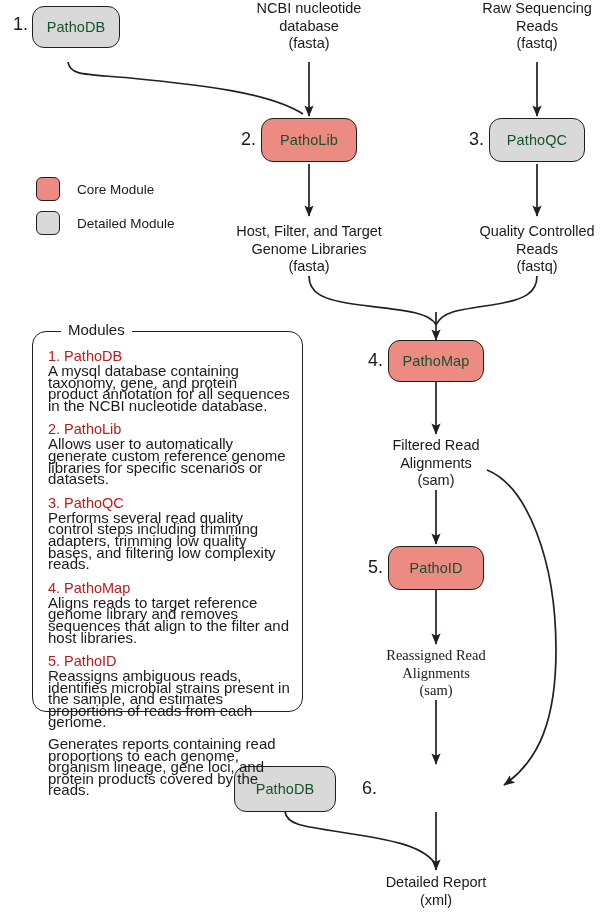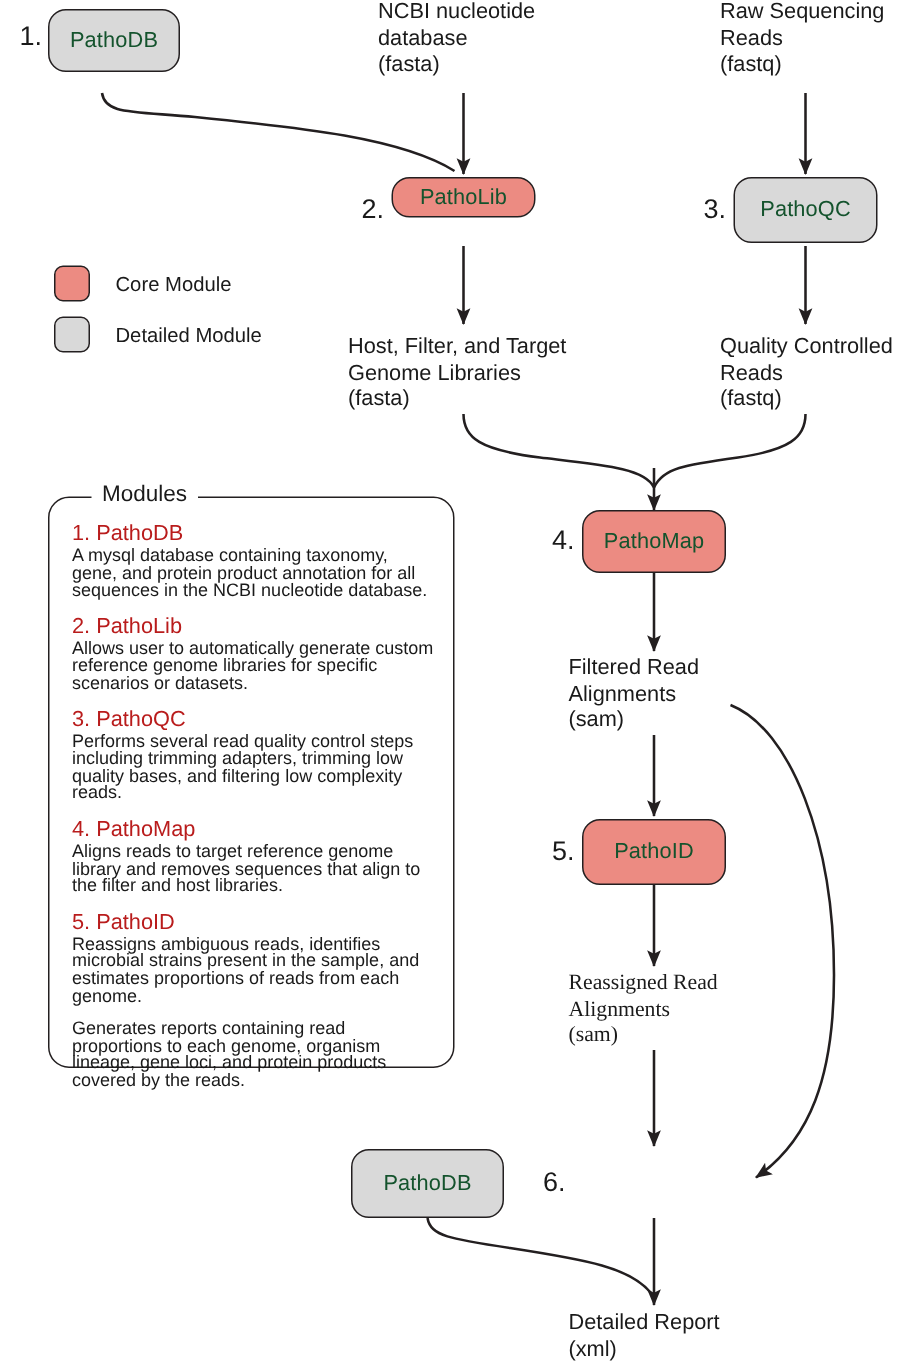--- a/index.html
+++ b/index.html
@@ -56,25 +56,25 @@
     position: absolute;
     font-size: 18px;
     color: #1a1a1a;
     text-align: right;
     white-space: nowrap;
   }
 
   
   .io-label {
     position: absolute;
+    text-align: center;
     font-size: 14.5px;
     line-height: 17.5px;
     color: #1a1a1a;
     white-space: pre-line;
-    margin-left: 18px;
   }
 
   
   #legend {
     position: absolute;
     left: 36px;
     top: 172px;
     width: 230px;
   }
   .legend-row {
@@ -127,21 +127,21 @@
   }
   .module-entry {
     margin-bottom: 10px;
   }
   .module-title {
     font-size: 14.5px;
     color: #b91c1c;
     margin-bottom: 1px;
   }
   .module-desc {
-    font-size: 12px;
+    font-size: 15px;
     line-height: 11.6px;
     color: #1a1a1a;
   }
 </style>
 </head>
 <body>
 
 <div id="canvas">
 
   <svg id="arrow-layer" viewBox="0 0 600 912">
@@ -213,21 +213,21 @@
   <div class="step-num" style="left:228px; top:129px; width:28px;">2.</div>
   <div class="step-num" style="left:456px; top:129px; width:28px;">3.</div>
   <div class="step-num" style="left:355px; top:350px; width:28px;">4.</div>
   <div class="step-num" style="left:355px; top:557px; width:28px;">5.</div>
   <div class="step-num" style="left:349px; top:778px; width:28px;">6.</div>
 
   <div class="node optional" style="left:32px; top:6px; width:88px; height:42px;">
     <span>PathoDB</span>
   </div>
 
-  <div class="node core" style="left:261px; top:118px; width:96px; height:27px;">
+  <div class="node core" style="left:261px; top:118px; width:96px; height:44px;">
     <span>PathoLib</span>
   </div>
 
   <div class="node optional" style="left:489px; top:118px; width:96px; height:44px;">
     <span>PathoQC</span>
   </div>
 
   <div class="node core" style="left:388px; top:340px; width:96px; height:42px;">
     <span>PathoMap</span>
   </div>

